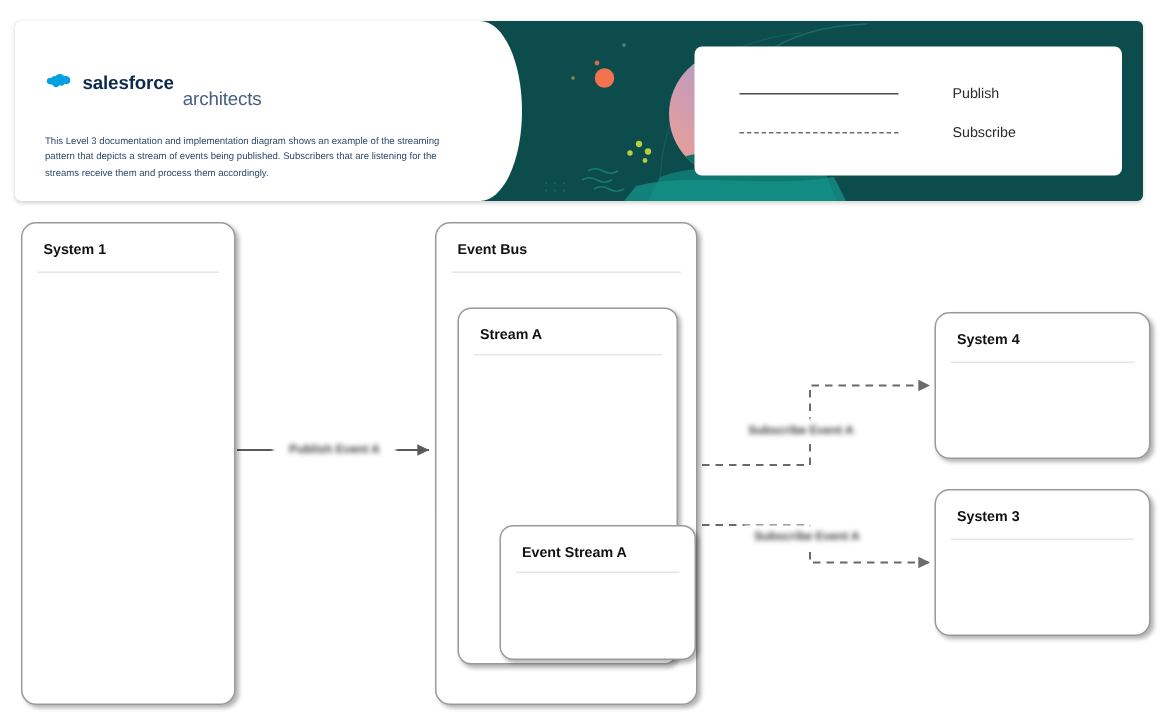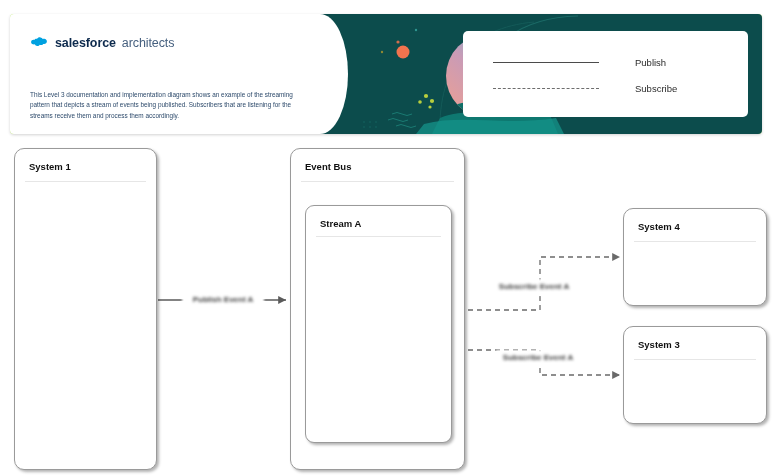--- a/index.html
+++ b/index.html
@@ -68,20 +68,21 @@
     font-size: 12.5px;
     font-weight: bold;
     color: #0d2a4d;
     letter-spacing: -0.1px;
   }
   .sf-sub {
     font-size: 12.5px;
     font-weight: normal;
     color: #46607f;
     letter-spacing: -0.1px;
+    margin-top: 23px;
   }
 
   .header-title {
     position: absolute;
     left: 20px; top: 48px;
     font-size: 19px;
     font-weight: normal;
     color: #1c3a5e;
     letter-spacing: 0.1px;
     z-index: 6;
@@ -336,20 +337,24 @@
     </div>
 
     <div class="node" id="node-eventbus">
       <div class="node-title">Event Bus</div>
       <div class="node-rule"></div>
 
       <div class="node" id="node-channel">
         <div class="node-title">Stream A</div>
         <div class="node-rule"></div>
 
+        <div class="node" id="node-stream">
+          <div class="node-title">Event Stream A</div>
+          <div class="node-rule"></div>
+        </div>
       </div>
     </div>
 
     <div class="node" id="node-system2">
       <div class="node-title">System 4</div>
       <div class="node-rule"></div>
     </div>
 
     <div class="node" id="node-system3">
       <div class="node-title">System 3</div>

